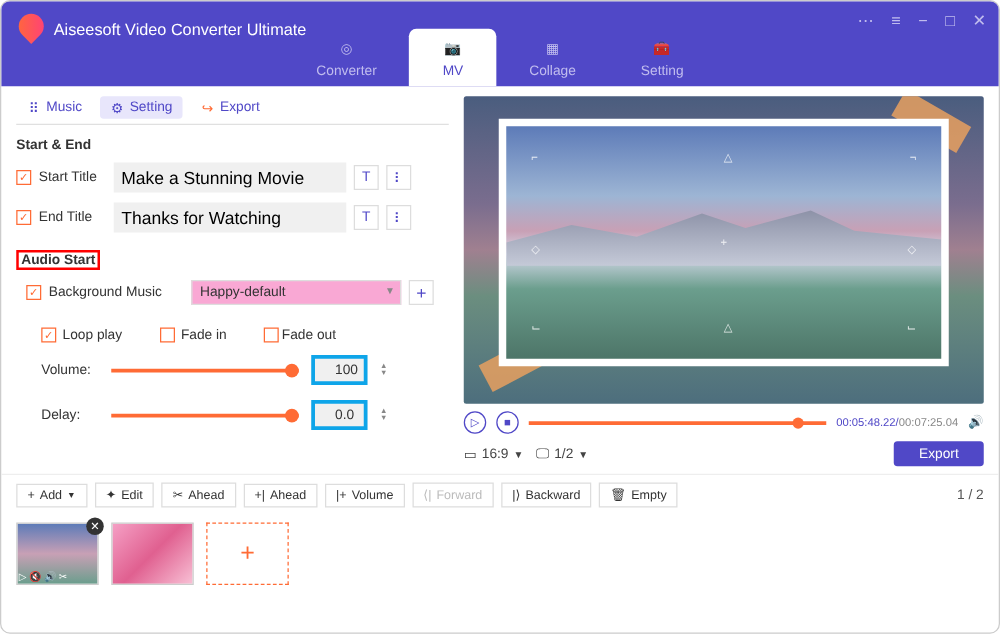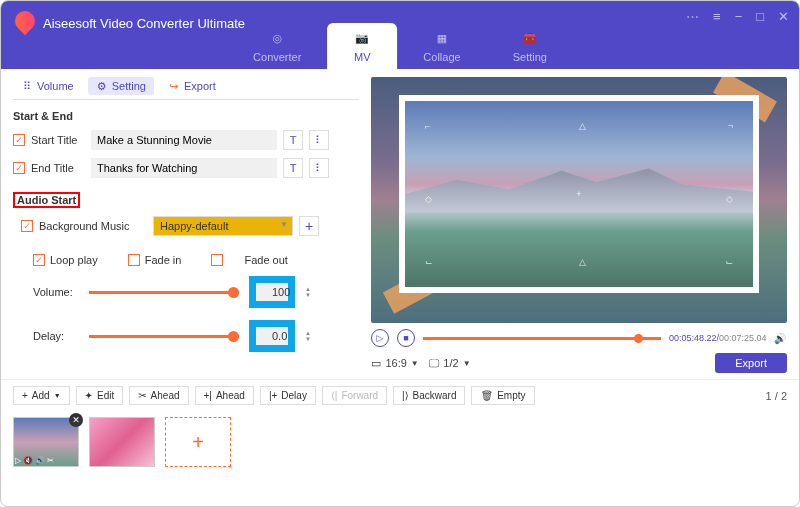--- a/index.html
+++ b/index.html
@@ -17,29 +17,29 @@
 .left{width:370px;padding:8px 12px;display:flex;flex-direction:column}
 .tabs{display:flex;gap:6px;border-bottom:1px solid #e0e0e0;padding-bottom:4px;margin-bottom:6px}
 .tab{display:flex;align-items:center;gap:4px;padding:3px 8px;cursor:pointer;color:#5048c7;font-size:11px}
 .tab.active{background:#e8e6fb;border-radius:3px}
 .ticon{width:12px;height:12px;display:inline-flex;align-items:center;justify-content:center}
 .section-h{font-weight:bold;font-size:11px;margin:4px 0}
 .highlight{border:2px solid red;display:inline-block;padding:0 2px}
 .row{display:flex;align-items:center;gap:6px;margin:4px 0}
 .cb{width:12px;height:12px;border:1px solid #ff6b35;display:inline-flex;align-items:center;justify-content:center;cursor:pointer}
 .cb.checked::after{content:"✓";color:#ff6b35;font-size:9px}
-.input{background:#f0f0f0;border:none;padding:4px 6px;font-size:11px;flex:1;max-width:186px}
+.input{background:#f0f0f0;border:none;padding:4px 6px;font-size:14px;flex:1;max-width:186px}
 .iconbtn{width:20px;height:20px;border:1px solid #ddd;background:#fff;display:inline-flex;align-items:center;justify-content:center;cursor:pointer;color:#5048c7;font-size:11px}
-.select{background:#eab308;border:1px solid #ddd;padding:3px 20px 3px 6px;font-size:11px;width:140px;position:relative;cursor:pointer}
+.select{background:#f9a8d4;border:1px solid #ddd;padding:3px 20px 3px 6px;font-size:11px;width:168px;position:relative;cursor:pointer}
 .select::after{content:"▼";position:absolute;right:4px;font-size:8px;color:#888}
 .slider-row{display:flex;align-items:center;gap:10px;margin:6px 0 6px 20px}
 .slider-label{width:46px}
 .slider{flex:1;height:3px;background:#ff6b35;position:relative;max-width:150px}
 .slider .thumb{position:absolute;right:0;top:-4px;width:11px;height:11px;background:#ff6b35;border-radius:50%}
-.numbox{width:45px;background:#f0f0f0;padding:3px 16px;text-align:center;border:7px solid #0ea5e9}
+.numbox{width:45px;background:#f0f0f0;padding:3px 16px;text-align:center;border:3px solid #0ea5e9}
 .spinner{display:flex;flex-direction:column;font-size:6px;color:#888;gap:1px}
 .spinner span{cursor:pointer;line-height:5px}
 .cbrow{display:flex;gap:30px;margin:14px 0 4px 20px}
 .right{flex:1;padding:8px 12px 0 0;display:flex;flex-direction:column}
 .preview{flex:1;background:linear-gradient(to bottom,#4a5d7e 0%,#7a6d8e 35%,#a08090 50%,#6b8e7f 65%,#4d6e7d 100%);position:relative;border-radius:2px;overflow:hidden}
 .frame{position:absolute;top:18px;left:28px;right:28px;bottom:30px;background:#fff;padding:6px}
 .tape{position:absolute;width:60px;height:24px;background:#e8a05f;opacity:0.85}
 .tape.t1{top:8px;right:12px;transform:rotate(30deg)}
 .tape.t2{bottom:22px;left:14px;transform:rotate(-28deg)}
 .inner-img{width:100%;height:100%;background:linear-gradient(to bottom,#5d7bb8 0%,#9db5d4 30%,#c8a0b5 45%,#d4d8e8 55%,#6b9e8d 70%,#4d7568 100%);position:relative}
@@ -100,21 +100,21 @@
     <span>□</span>
     <span>✕</span>
   </div>
 </div>
 
 <div class="main">
   <div class="left">
     <div class="tabs">
       <div class="tab">
         <span class="ticon" style="color:#5048c7">⠿</span>
-        <span>Volume</span>
+        <span>Music</span>
       </div>
       <div class="tab active">
         <span class="ticon">⚙</span>
         <span>Setting</span>
       </div>
       <div class="tab">
         <span class="ticon" style="color:#ff6b35">↪</span>
         <span>Export</span>
       </div>
     </div>
@@ -144,21 +144,21 @@
     </div>
     <div class="cbrow">
       <div style="display:flex;gap:5px;align-items:center">
           <span class="cb checked"></span>
           <span>Loop play</span>
         </div>
       <div style="display:flex;gap:5px;align-items:center">
           <span class="cb"></span>
           <span>Fade in</span>
         </div>
-      <div style="display:flex;gap:21px;align-items:center">
+      <div style="display:flex;gap:2px;align-items:center">
           <span class="cb"></span>
           <span>Fade out</span>
         </div>
     </div>
     <div class="slider-row">
       <span class="slider-label">Volume:</span>
       <div class="slider">
           <div class="thumb"></div>
         </div>
       <div class="numbox">100</div>
@@ -239,21 +239,21 @@
   <div class="tbtn">
       <span>✂</span>
       <span>Ahead</span>
     </div>
   <div class="tbtn">
       <span>+|</span>
       <span>Ahead</span>
     </div>
   <div class="tbtn">
       <span>|+</span>
-      <span>Delay</span>
+      <span>Volume</span>
     </div>
   <div class="tbtn disabled">
       <span>⟨|</span>
       <span>Forward</span>
     </div>
   <div class="tbtn">
       <span>|⟩</span>
       <span>Backward</span>
     </div>
   <div class="tbtn">

